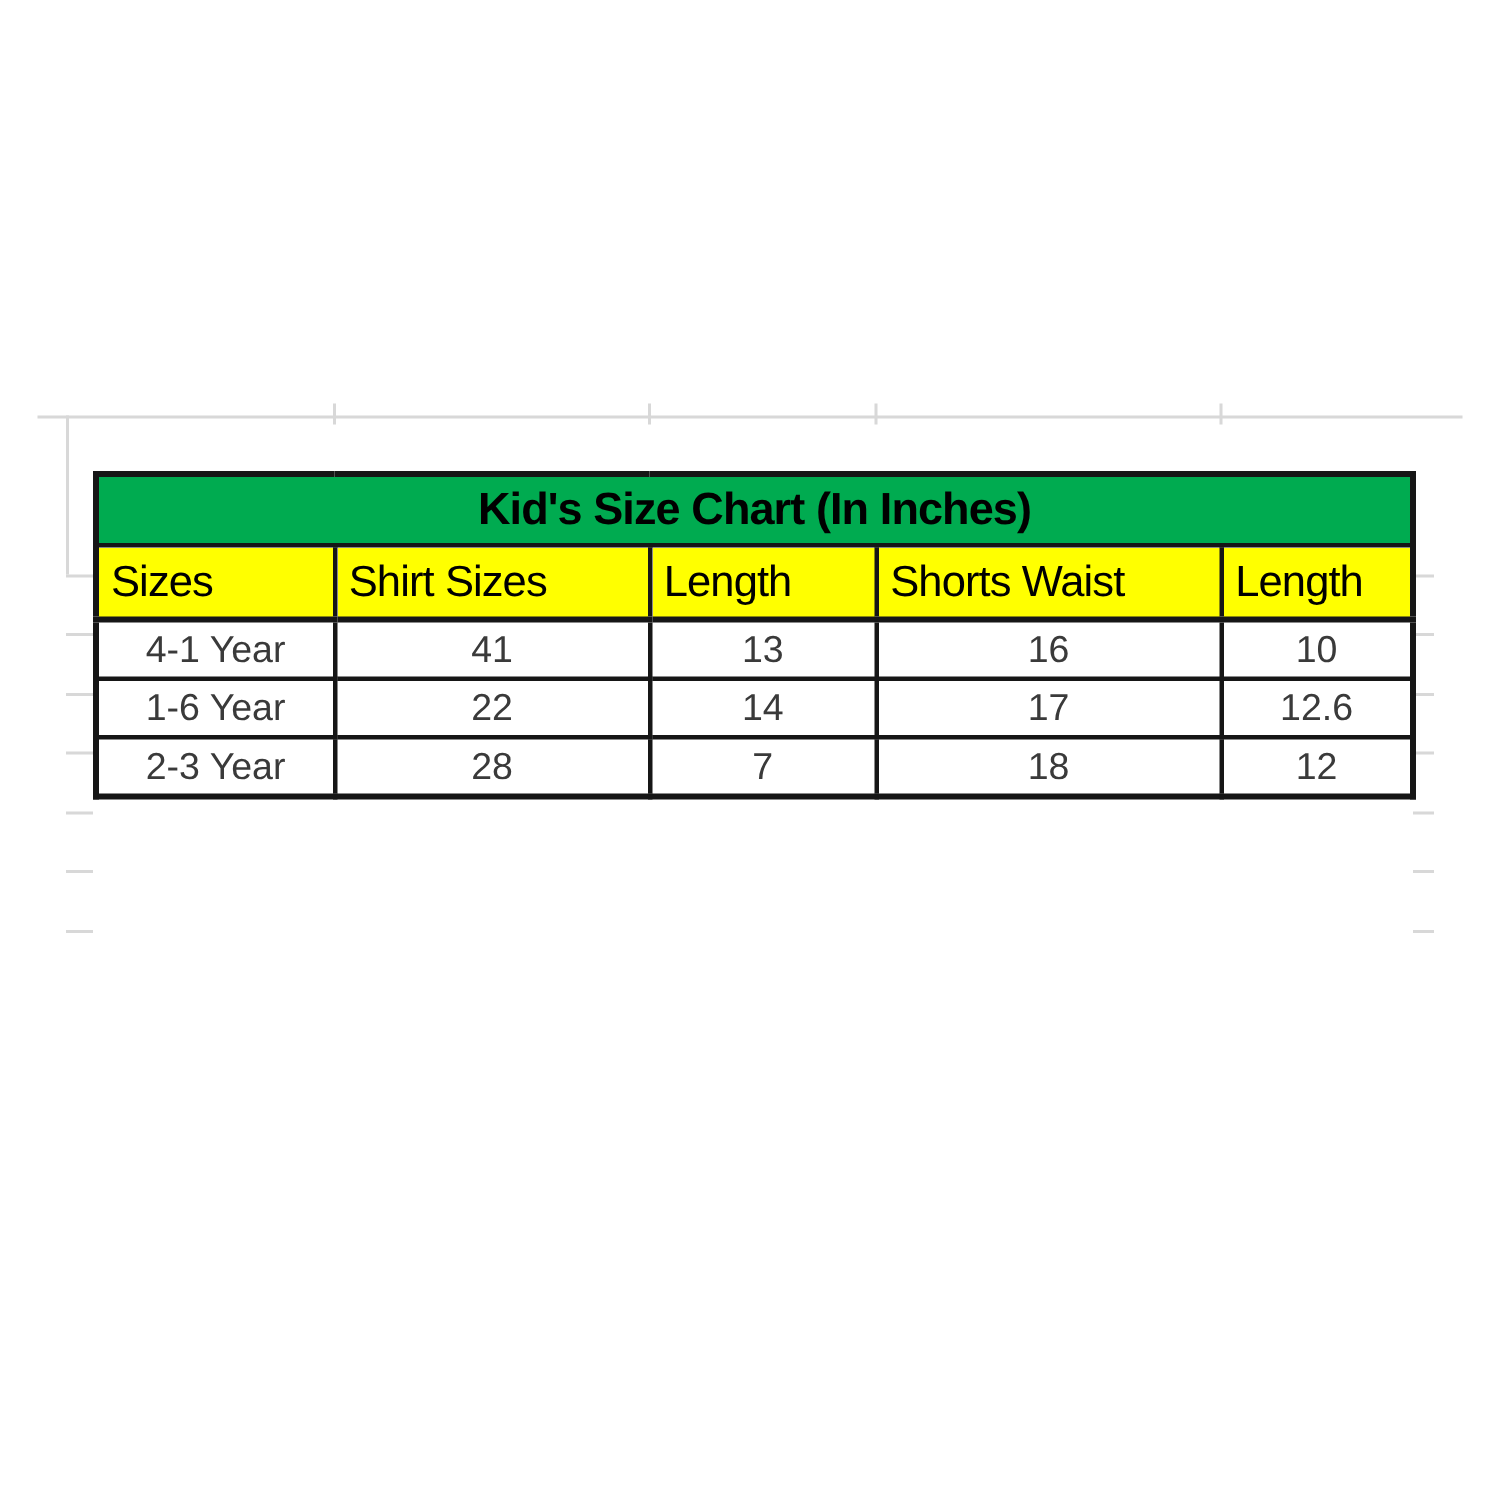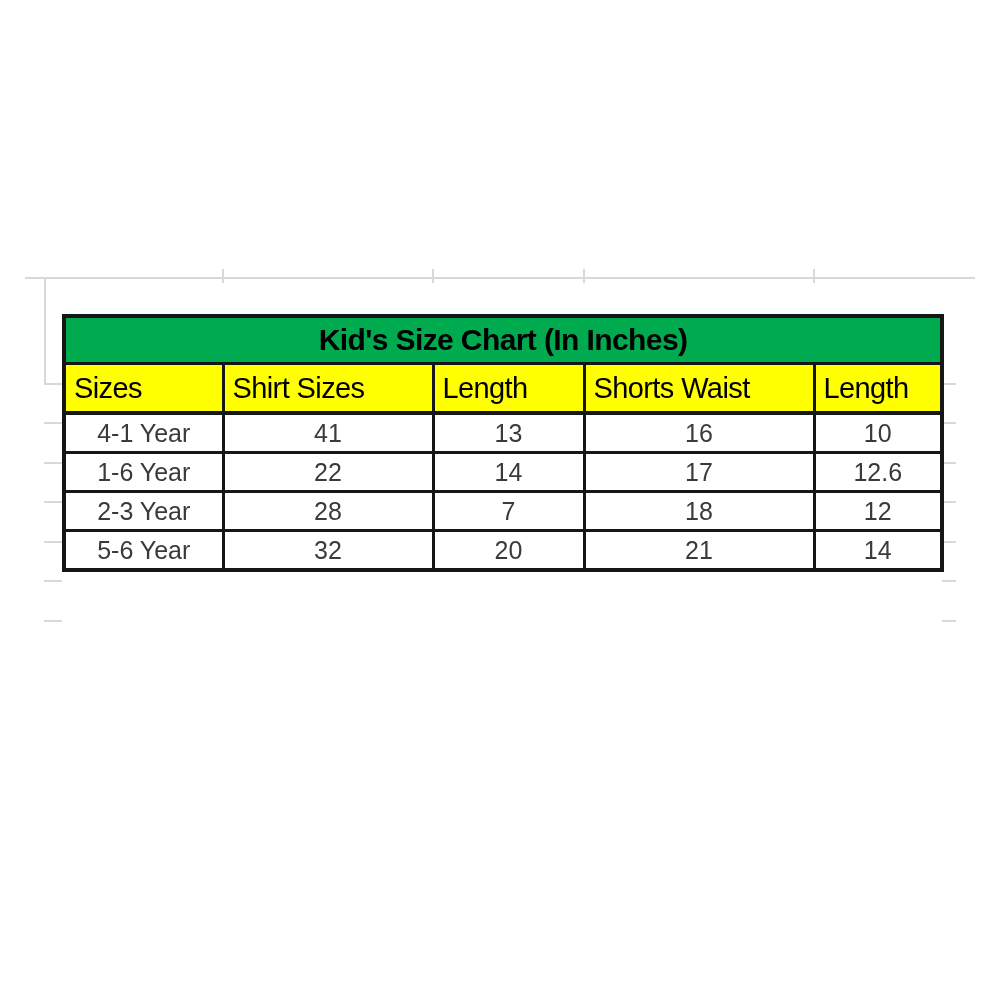--- a/index.html
+++ b/index.html
@@ -129,21 +129,14 @@
       <td>17</td>
       <td>12.6</td>
     </tr>
     <tr class="data-row">
       <td>2-3 Year</td>
       <td>28</td>
       <td>7</td>
       <td>18</td>
       <td>12</td>
     </tr>
-    <tr class="data-row">
-      <td>5-6 Year</td>
-      <td>32</td>
-      <td>20</td>
-      <td>21</td>
-      <td>14</td>
-    </tr>
   </tbody>
 </table>
 
 </body></html>

